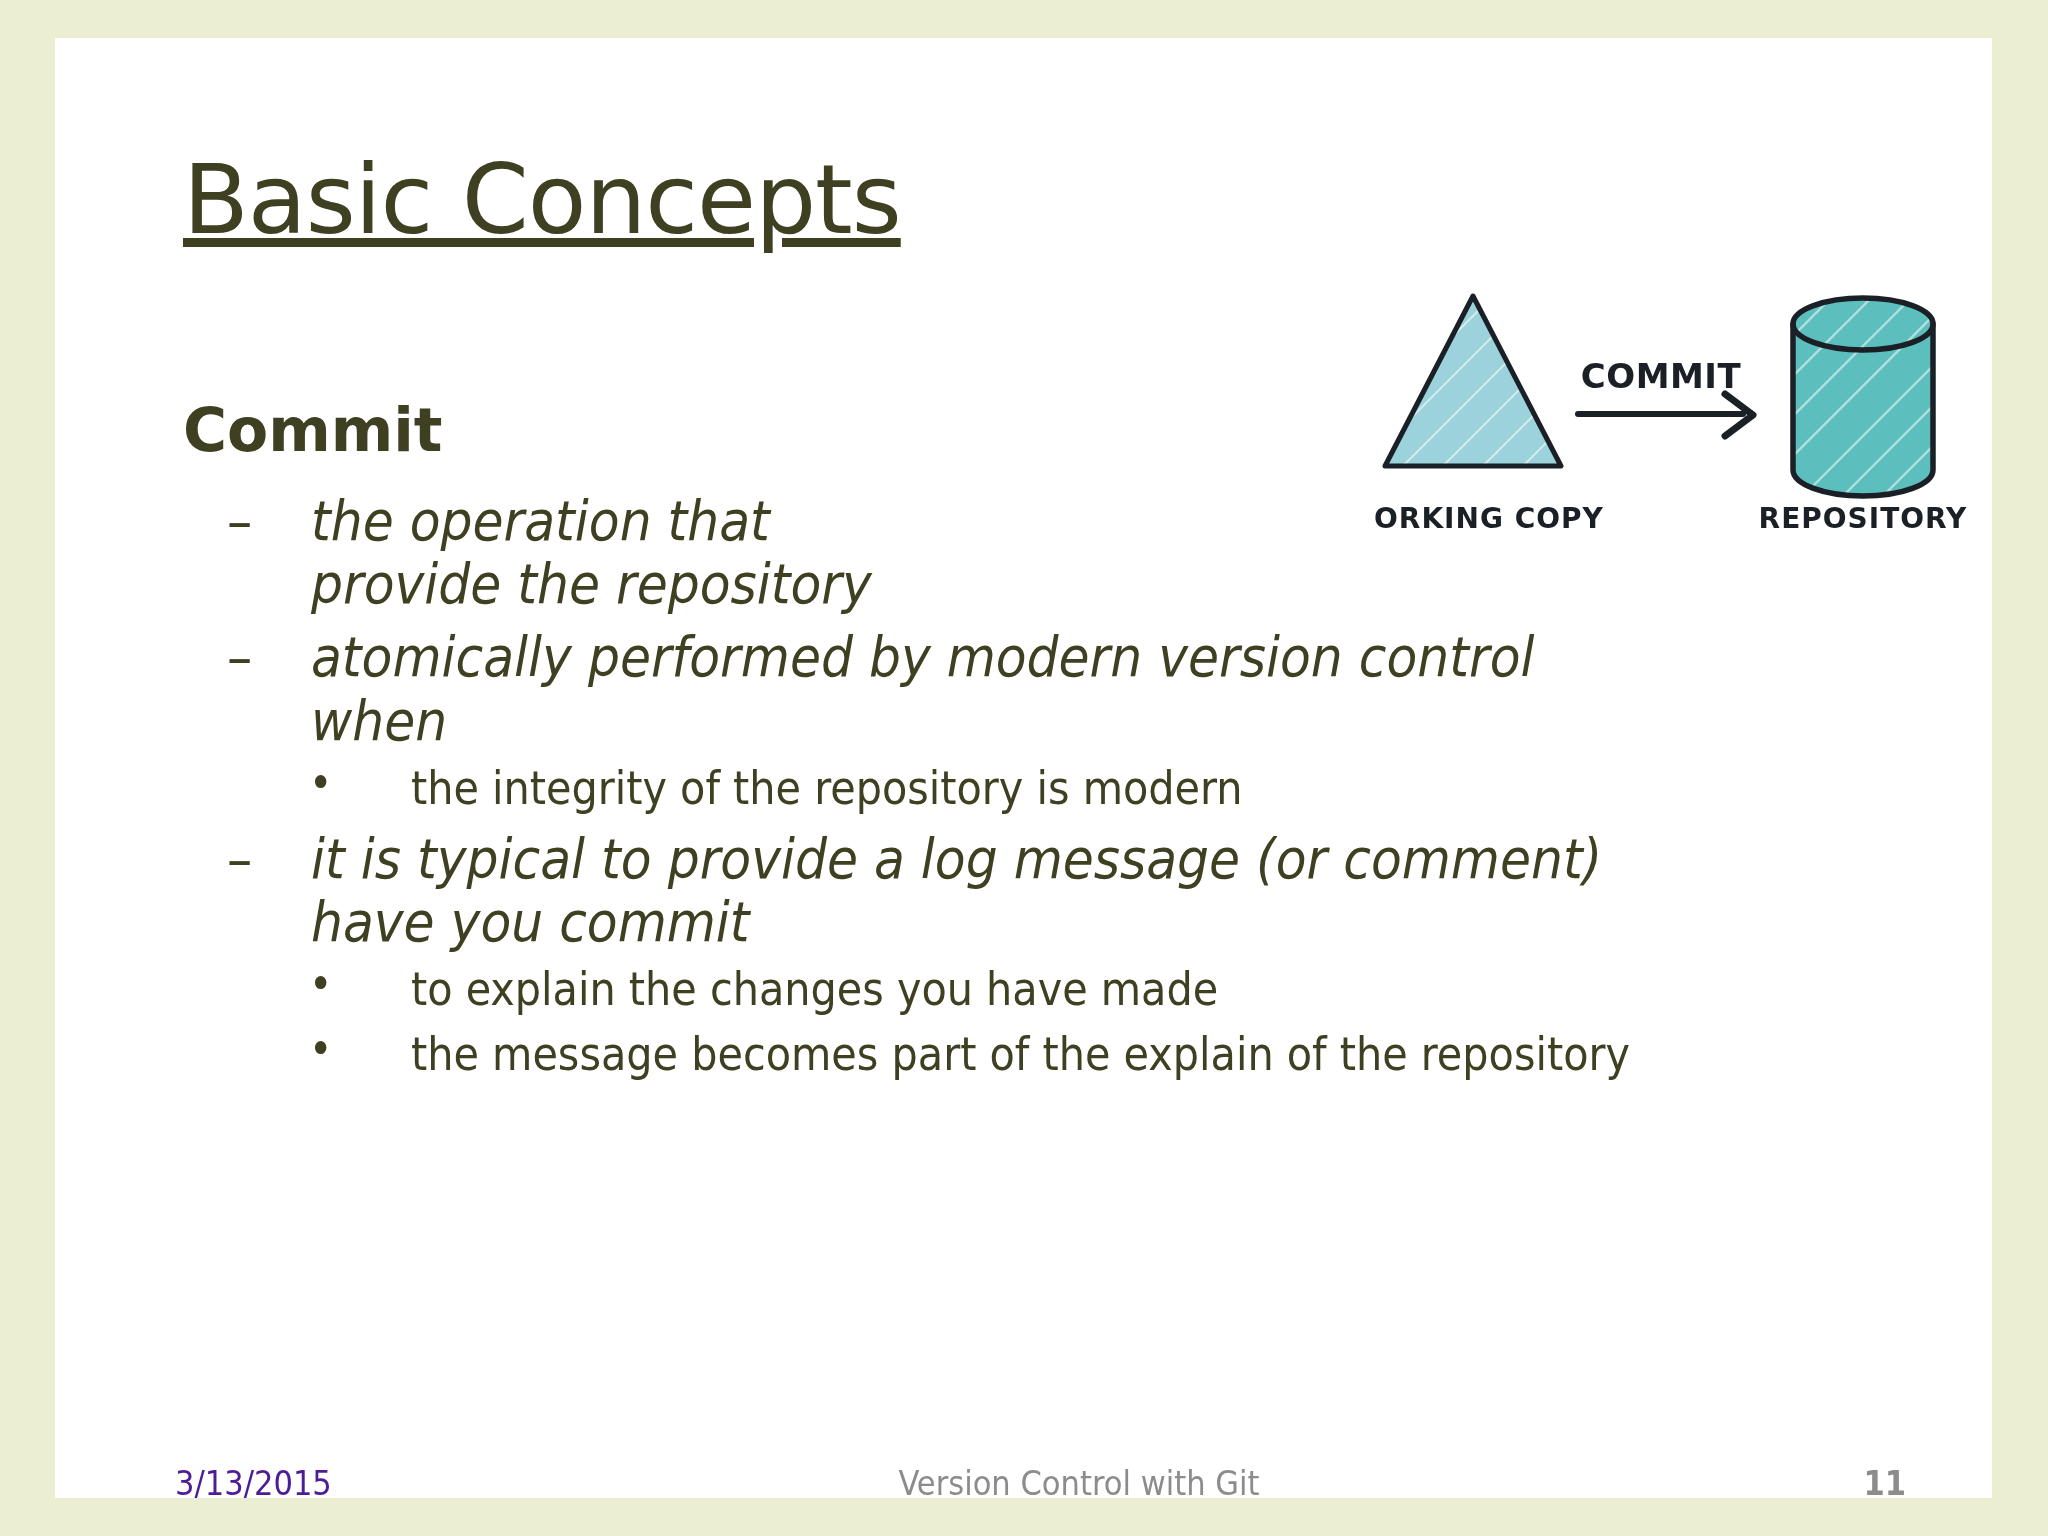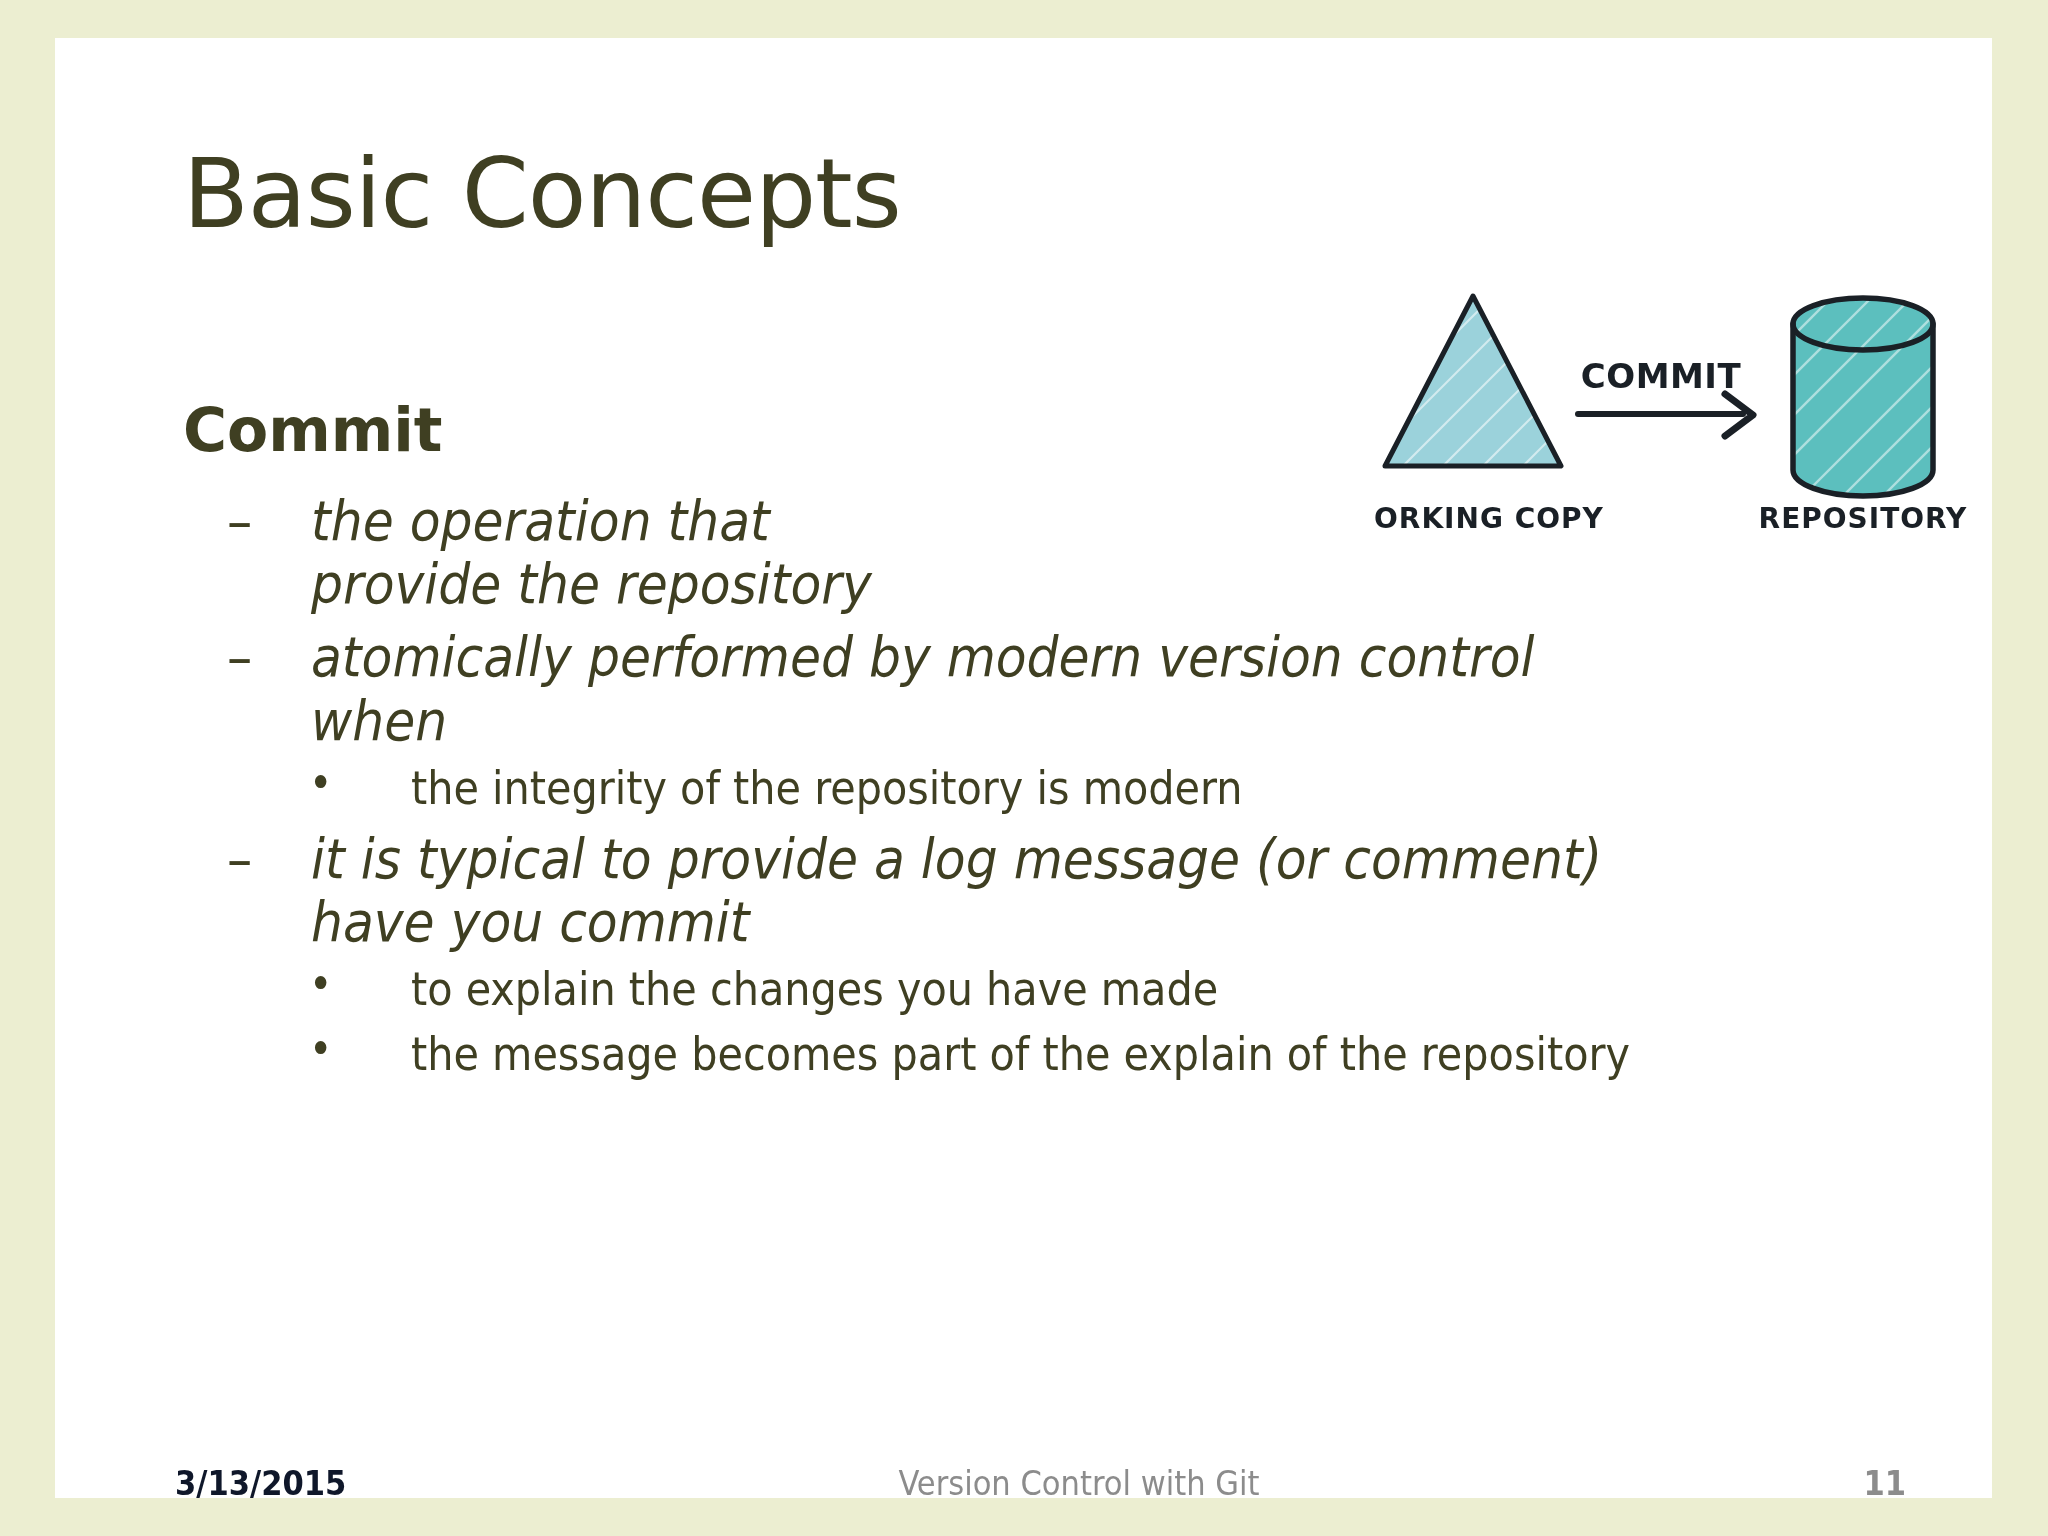--- a/index.html
+++ b/index.html
@@ -27,29 +27,30 @@
     top: 38px;
     width: 1937px;
     height: 1460px;
     background: #FFFFFF;
   }
 
   
   #slide-title {
     position: absolute;
     left: 128px;
-    top: 108px;
+    top: 114px;
     width: 1100px;
     font-family: "DejaVu Sans", sans-serif;
     font-size: 96px;
     font-weight: 400;
     letter-spacing: -1px;
     color: #3F3F22;
     line-height: 1.0;
     white-space: nowrap;
+    text-decoration: underline;
   }
 
   
   #body-block {
     position: absolute;
     left: 128px;
     top: 360px;
     width: 1700px;
   }
 
@@ -224,21 +225,21 @@
           <path d="M420,48 v146 a70,26 0 0 0 140,0 v-146" fill="none" stroke="#1A2026" stroke-width="5.5" stroke-linecap="round"></path>
           <ellipse cx="490" cy="48" rx="70" ry="26" fill="none" stroke="#1A2026" stroke-width="5.5"></ellipse>
         </g>
 
         <text id="fig-wc-label" x="100" y="252" text-anchor="middle" font-family="'DejaVu Sans', sans-serif" font-size="28" font-weight="bold" letter-spacing="1" fill="#1A2026">WORKING COPY</text>
 
         <text id="fig-repo-label" x="490" y="252" text-anchor="middle" font-family="'DejaVu Sans', sans-serif" font-size="28" font-weight="bold" letter-spacing="1" fill="#1A2026">REPOSITORY</text>
       </svg>
     </div>
 
-    <div class="footer-txt" id="footer-date" style="color: #0f172a; font-weight: bold;">3/13/2015</div>
+    <div class="footer-txt" id="footer-date" style="color: #4c1d95;">3/13/2015</div>
 
     <div class="footer-txt" id="footer-title" style="color: rgb(140, 140, 140);">Version Control with Git</div>
 
     <div class="footer-txt" id="footer-page" style="color: rgb(140, 140, 140);">
       <span id="footer-page-inner">11</span>
     </div>
 
   </div>
 </div>
 

